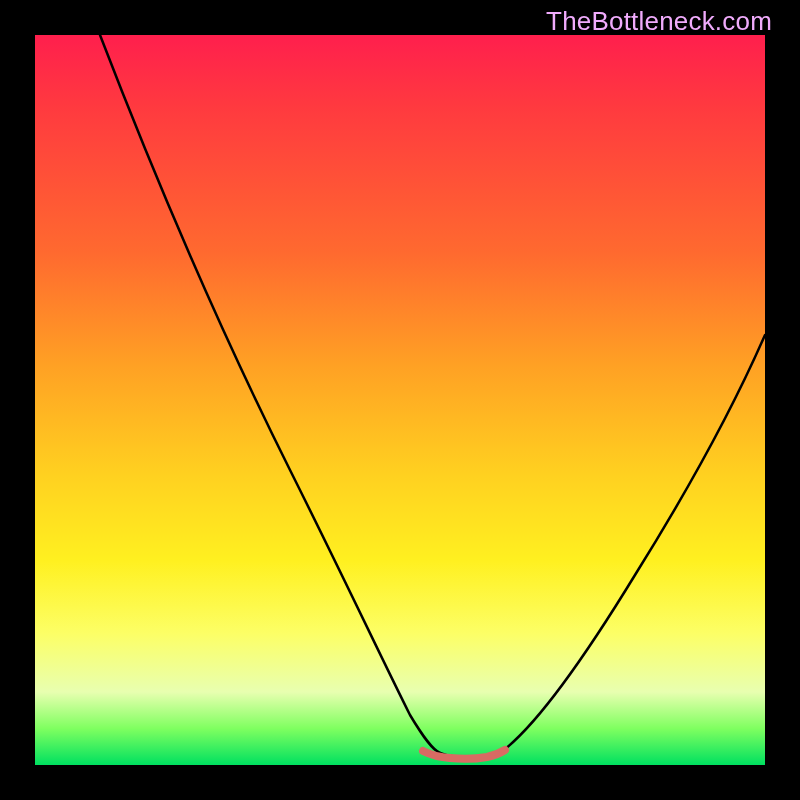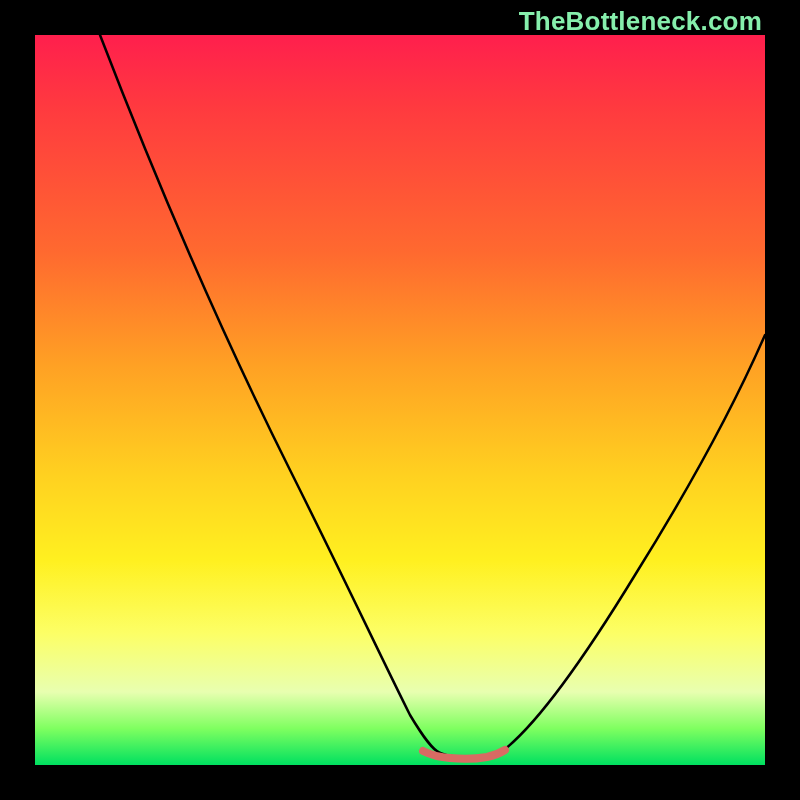--- a/index.html
+++ b/index.html
@@ -34,24 +34,24 @@
       #fff020 72%,
       #fcff66 82%,
       #e8ffb0 90%,
       #7fff60 95%,
       #00e060 100%
     );
   }
   .watermark {
     position: absolute;
     top: 6px;
-    right: 38px;
-    color: #86efac;
+    right: 28px;
+    color: #f0abfc;
     font-size: 26px;
-    font-weight: 700;
+    font-weight: 400;
     letter-spacing: 0.2px;
     user-select: none;
   }
   svg.curves {
     position: absolute;
     left: 0;
     top: 0;
     width: 730px;
     height: 730px;
     overflow: visible;

